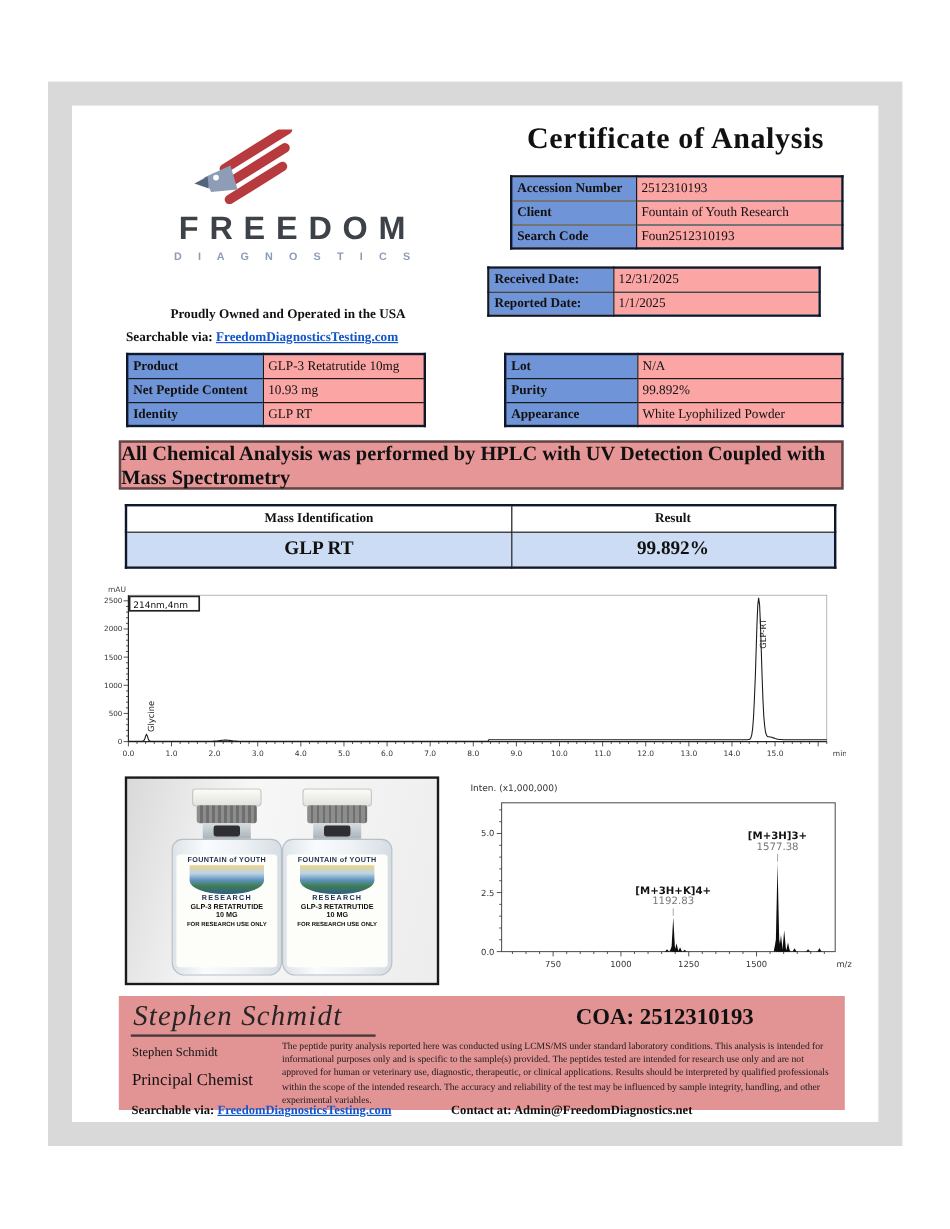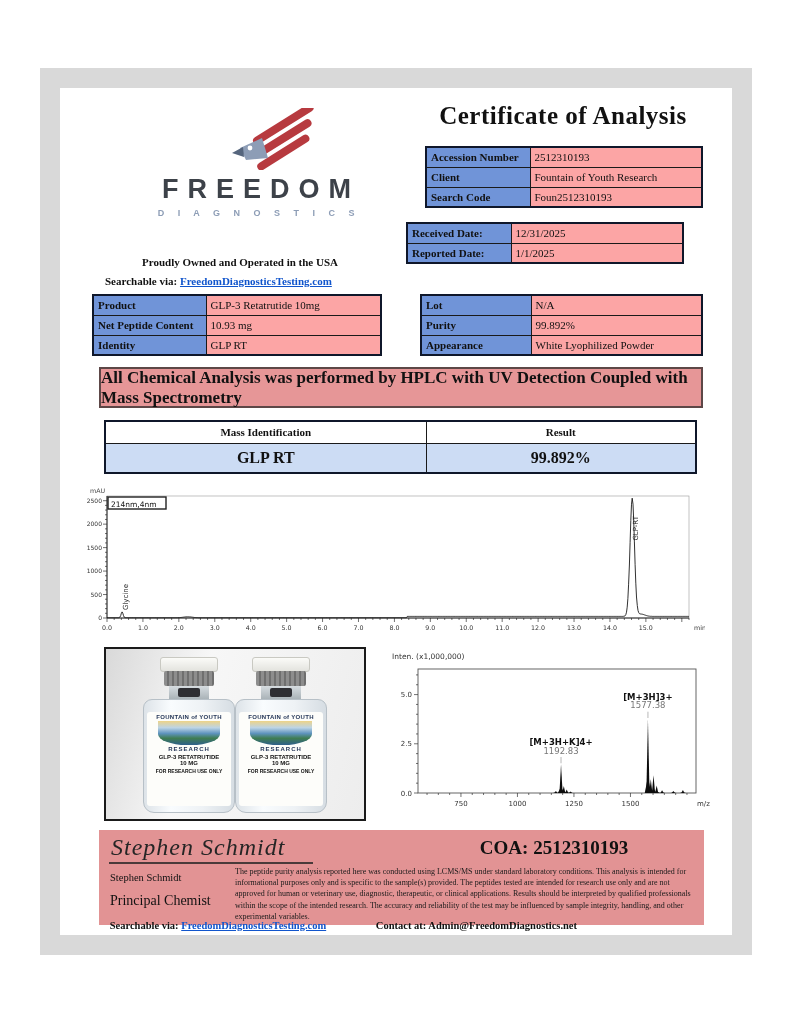--- a/index.html
+++ b/index.html
@@ -7,39 +7,39 @@
     width: 792px; height: 1024px; position: relative;
     background: #ffffff; font-family: "Liberation Serif", serif; color: #111;
     overflow: hidden;
   }
   .frame { position: absolute; left: 40px; top: 68px; width: 712px; height: 887px; background: #d9d9d9; }
   .page  { position: absolute; left: 20px; top: 20px; width: 672px; height: 847px; background: #ffffff; }
 
   
   .doc-title { position: absolute; left: 356px; top: 14px; width: 294px; text-align: center;
                font-size: 25px; font-weight: bold; letter-spacing: 0.5px; }
-  .logo-wrap { position: absolute; left: 80px; top: 20px; width: 220px; text-align: right; }
+  .logo-wrap { position: absolute; left: 80px; top: 20px; width: 220px; text-align: left; }
   .brand { font-family: "Liberation Sans", sans-serif; font-weight: bold; font-size: 27px;
            letter-spacing: 9px; margin-left: 9px; color: #3d4249; line-height: 1; margin-top: 2px; }
   .brand-sub { font-family: "Liberation Sans", sans-serif; font-weight: bold; font-size: 9px;
                letter-spacing: 5.5px; margin-left: 5px; color: #8d9db6; margin-top: 5px; }
   .tagline { position: absolute; left: 40px; top: 168px; width: 280px; text-align: center;
              font-weight: bold; font-size: 11px; }
   .search-top { position: absolute; left: 45px; top: 187px; font-weight: bold; font-size: 11px; }
   a.doclink { color: #1155cc; text-decoration: underline; font-weight: bold; cursor: pointer; }
 
   
   table.dtable { border-collapse: collapse; position: absolute; table-layout: fixed; }
   table.dtable td { border: 1px solid #1a1a1a; font-size: 11px; height: 20px; padding: 0 4px; overflow: hidden; white-space: nowrap; }
   table.dtable { border: 2px solid #0f172a; }
   td.lbl { background: #7094d8; font-weight: bold; }
   td.val { background: #fca5a5; }
   #accession-table { left: 365px; top: 58px;  width: 278px; }
   #dates-table     { left: 346px; top: 134px; width: 278px; }
-  #product-table   { left: 32px;  top: 206px; width: 290px; }
+  #product-table   { left: 45px;  top: 206px; width: 250px; }
   #lot-table       { left: 360px; top: 206px; width: 283px; padding-left: 48px; }
 
   .banner { position: absolute; left: 39px; top: 279px; width: 604px; height: 41px;
             background: #e69697; border: 2px solid #5d4747; display: flex;
             align-items: center; justify-content: center; }
   .banner span { font-weight: bold; font-size: 17px; }
 
   #mass-table { left: 44px; top: 332px; width: 593px; }
   #mass-table td { text-align: center; white-space: nowrap; }
   #mass-table td.mhdr { background: #ffffff; font-weight: bold; font-size: 11px; height: 22px; }

